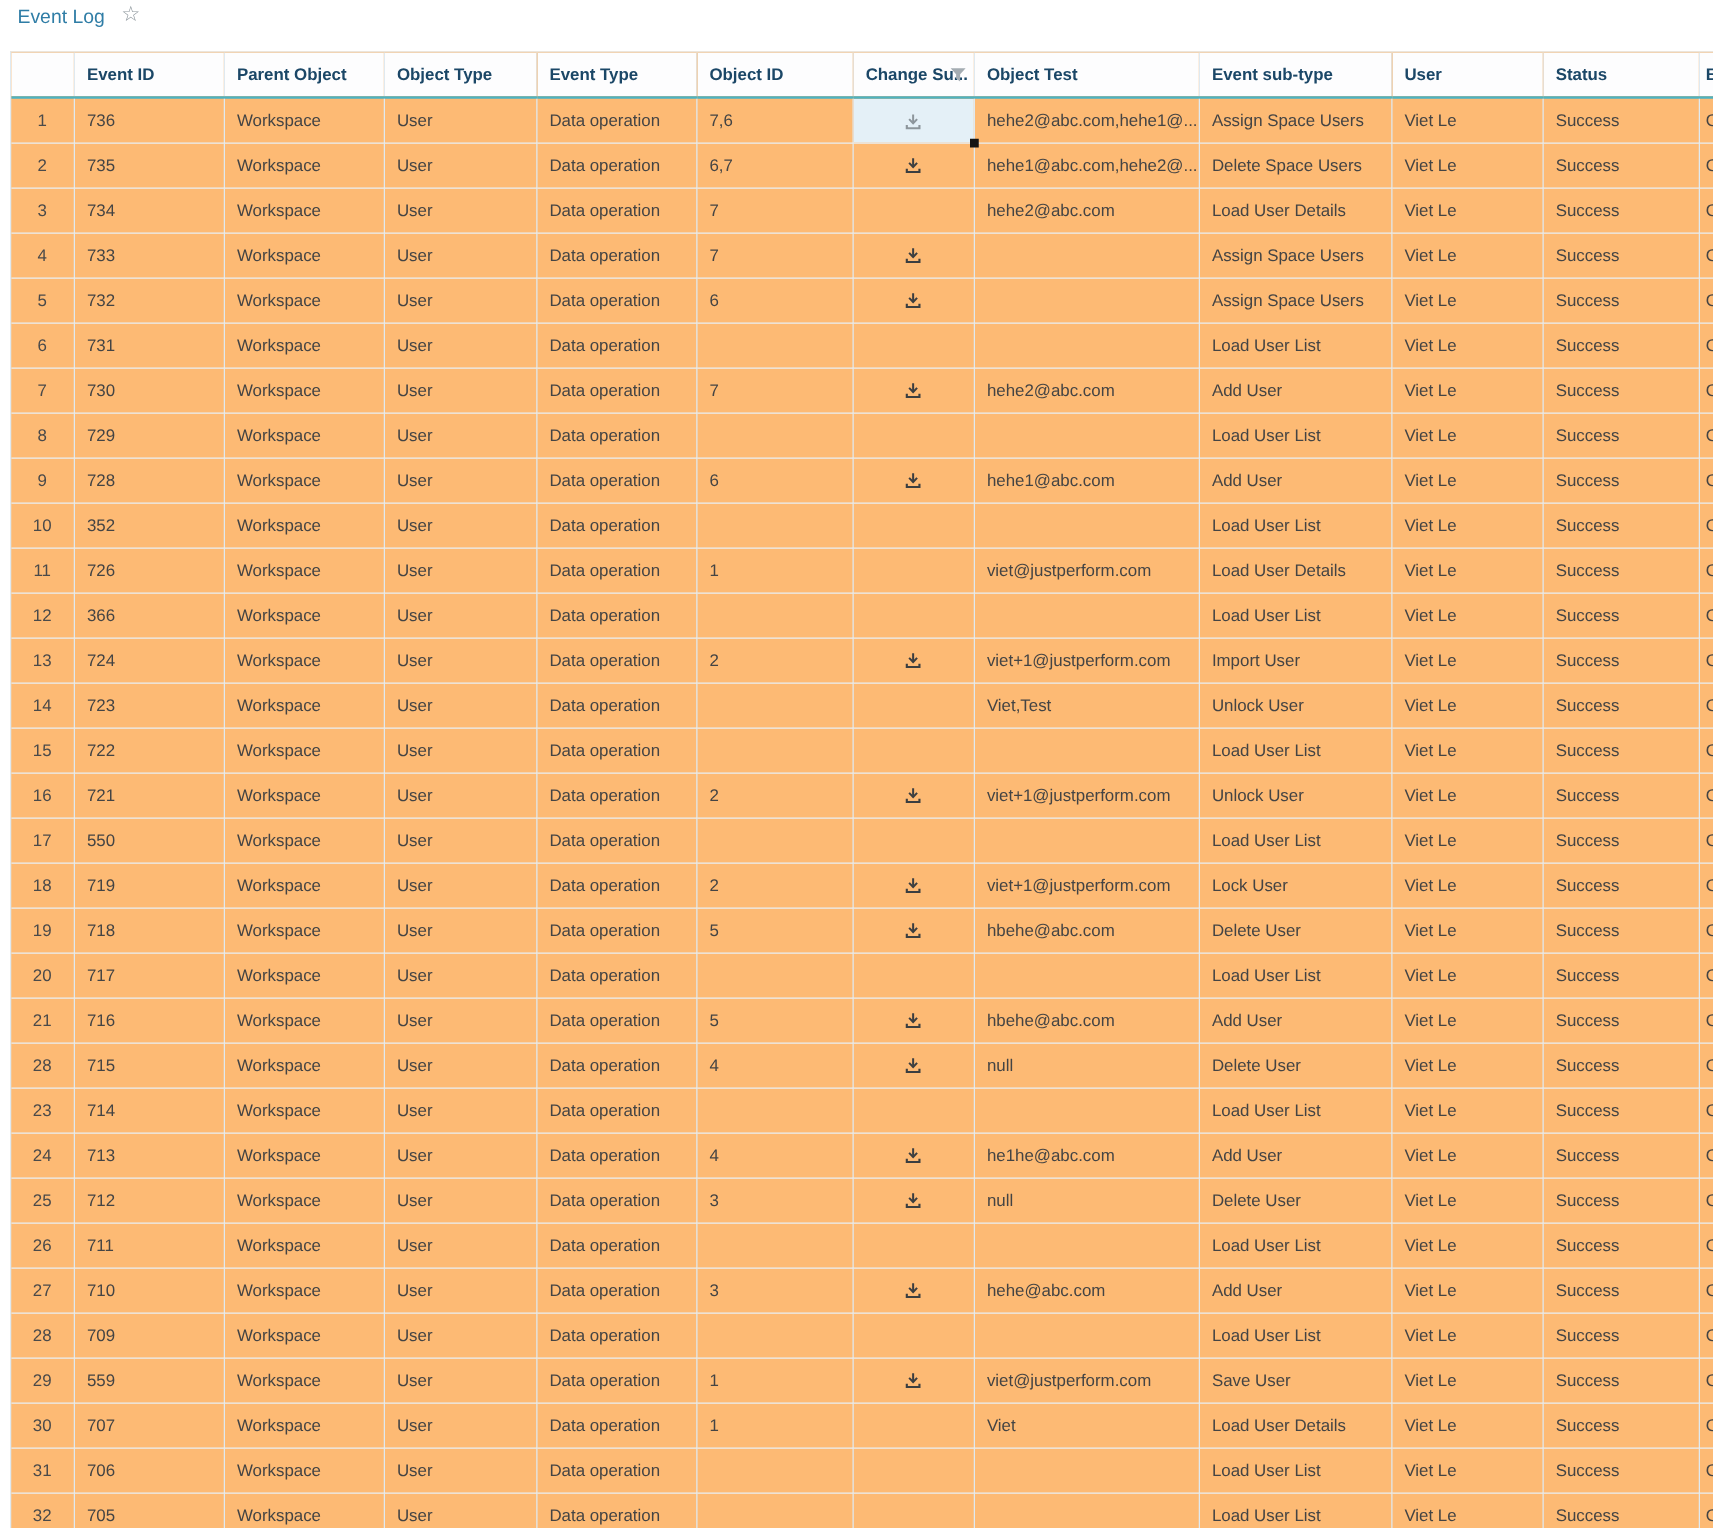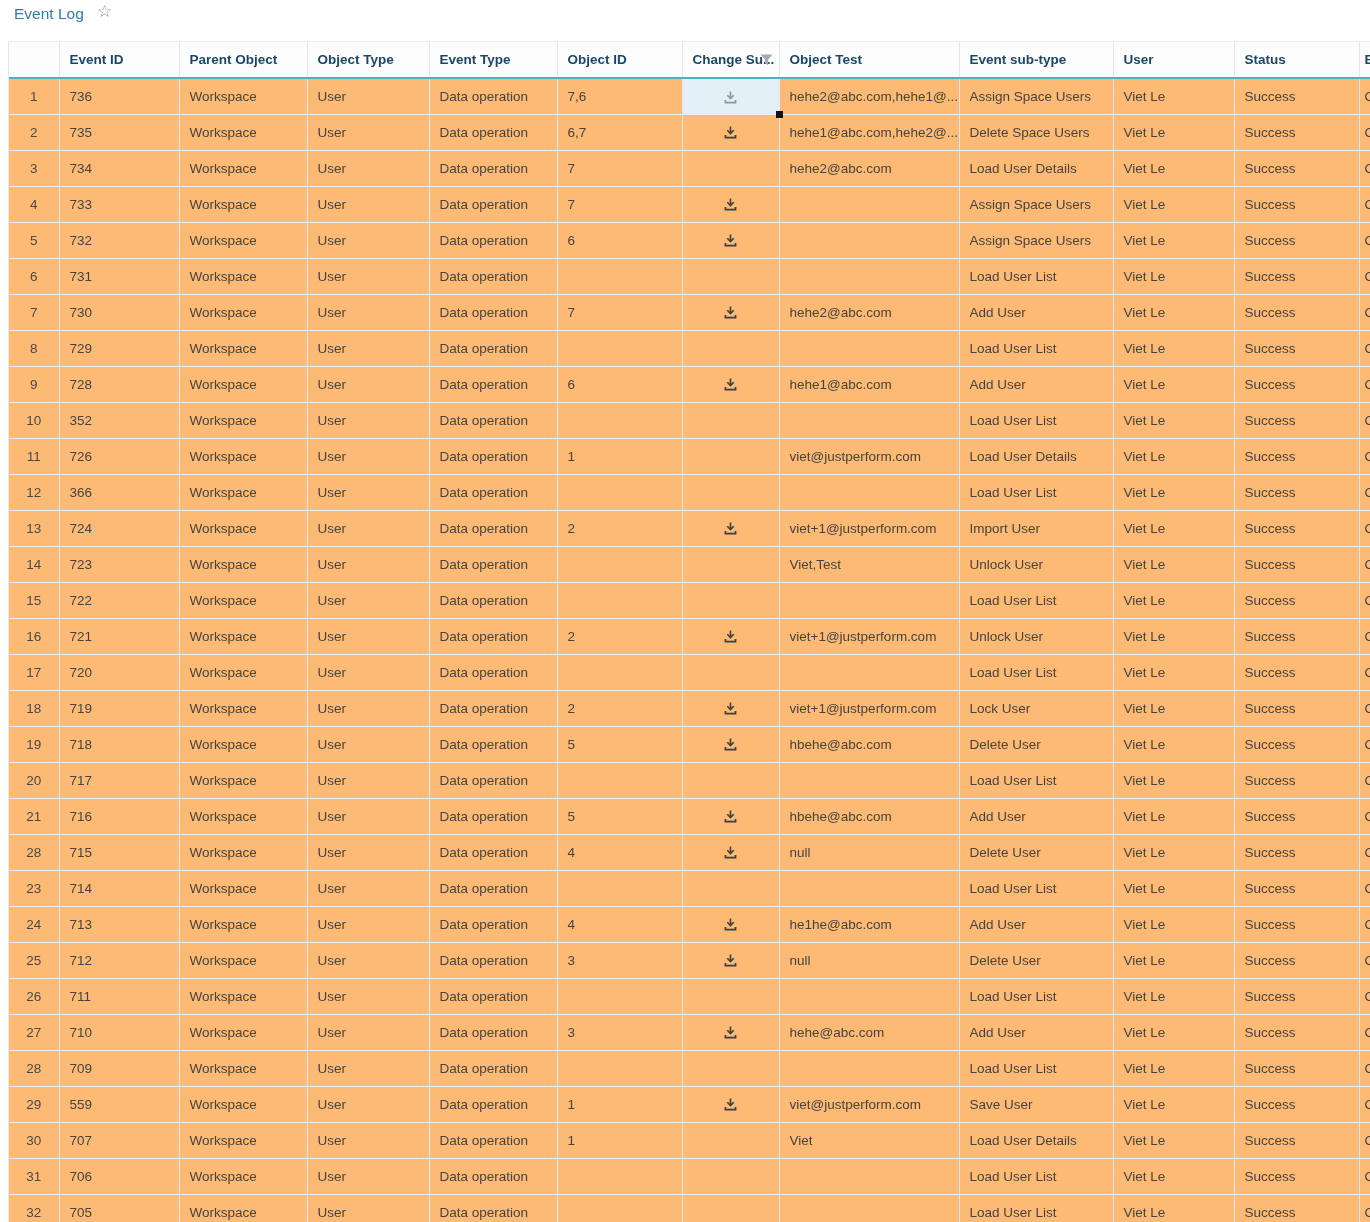--- a/index.html
+++ b/index.html
@@ -340,21 +340,21 @@
               <path d="M1.6 9 V12.4 H13.4 V9 H11.7 V10.7 H3.3 V9 Z" fill="currentColor"></path>
             </svg></td>
           <td>viet+1@justperform.com</td>
           <td>Unlock User</td>
           <td>Viet Le</td>
           <td>Success</td>
           <td class="c-last">O</td>
         </tr>
         <tr>
           <td class="c-num">17</td>
-          <td>720</td>
+          <td>550</td>
           <td>Workspace</td>
           <td>User</td>
           <td>Data operation</td>
           <td></td>
           <td class="c-chg"></td>
           <td></td>
           <td>Load User List</td>
           <td>Viet Le</td>
           <td>Success</td>
           <td class="c-last">O</td>

